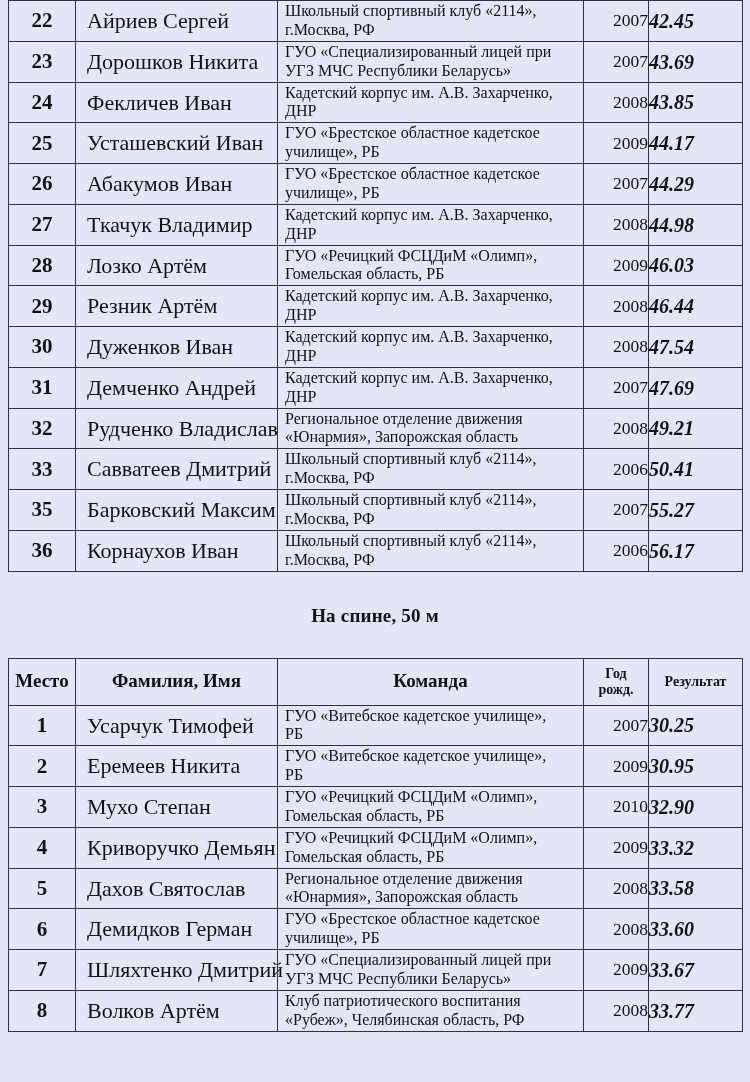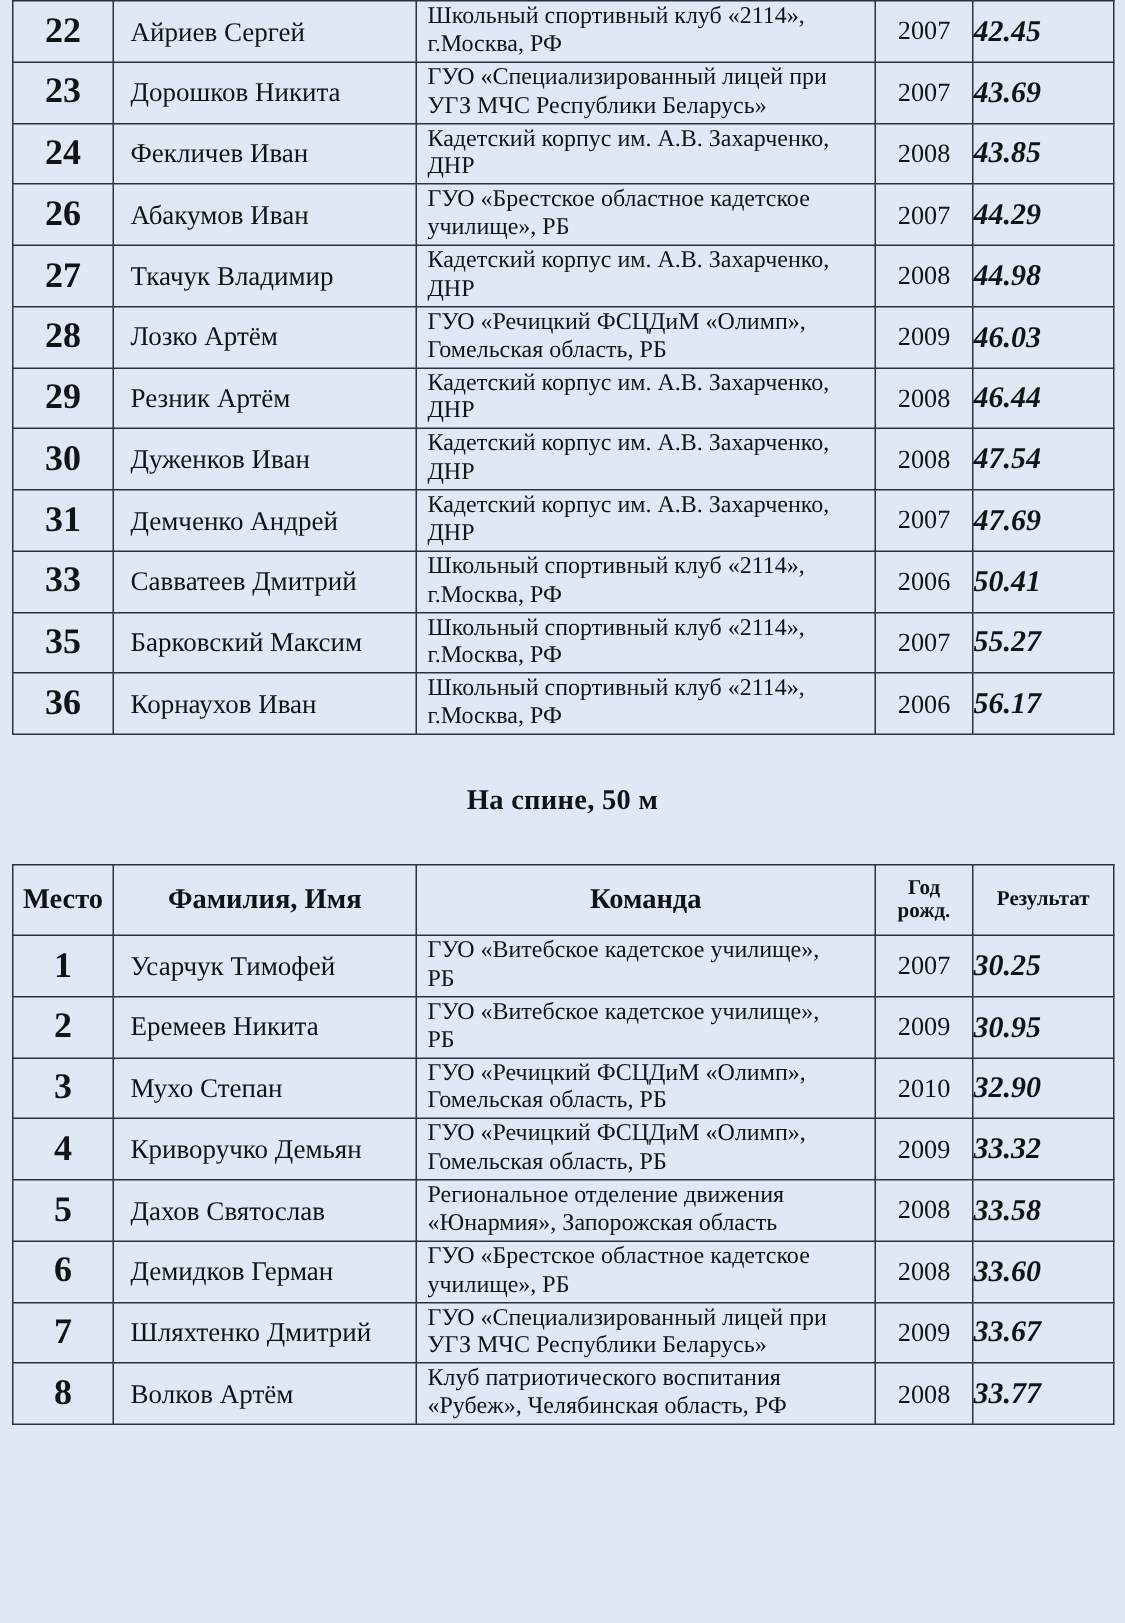--- a/index.html
+++ b/index.html
@@ -43,46 +43,46 @@
   
   col.c-place  { width: 67px; }
   col.c-name   { width: 202px; }
   col.c-team   { width: 306px; }
   col.c-year   { width: 65px; }
   col.c-result { width: 94px; }
 
   .cell-place {
     text-align: center;
     font-weight: bold;
-    font-size: 24px;
+    font-size: 21px;
     line-height: 1.1;
   }
 
   .cell-name {
     text-align: left;
     padding: 0 6px 0 11px;
-    font-size: 18px;
+    font-size: 22px;
     line-height: 1.15;
     white-space: nowrap;
   }
 
   .cell-team {
     text-align: left;
     padding: 1px 4px 1px 7px;
     font-size: 16px;
     line-height: 1.18;
   }
 
   .cell-team .tl {
     display: block;
     white-space: nowrap;
   }
 
   .cell-year {
-    text-align: center;
+    text-align: right;
     font-size: 17.5px;
     line-height: 1.1;
   }
 
   .cell-result {
     font-weight: bold;
     font-style: italic;
     font-size: 20px;
     line-height: 1.1;
   }
@@ -186,32 +186,52 @@
           </td>
           <td>
             <div class="cell-year">2008</div>
           </td>
           <td>
             <div class="cell-result">43.85</div>
           </td>
         </tr>
         <tr class="data-row">
           <td>
-            <div class="cell-place">26</div>
-          </td>
-          <td>
-            <div class="cell-name">Абакумов Иван</div>
+            <div class="cell-place">25</div>
+          </td>
+          <td>
+            <div class="cell-name">Усташевский Иван</div>
           </td>
           <td>
             <div class="cell-team">
               <span class="tl">ГУО «Брестское областное кадетское</span>
               <span class="tl">училище», РБ</span>
             </div>
           </td>
           <td>
+            <div class="cell-year">2009</div>
+          </td>
+          <td>
+            <div class="cell-result">44.17</div>
+          </td>
+        </tr>
+        <tr class="data-row">
+          <td>
+            <div class="cell-place">26</div>
+          </td>
+          <td>
+            <div class="cell-name">Абакумов Иван</div>
+          </td>
+          <td>
+            <div class="cell-team">
+              <span class="tl">ГУО «Брестское областное кадетское</span>
+              <span class="tl">училище», РБ</span>
+            </div>
+          </td>
+          <td>
             <div class="cell-year">2007</div>
           </td>
           <td>
             <div class="cell-result">44.29</div>
           </td>
         </tr>
         <tr class="data-row">
           <td>
             <div class="cell-place">27</div>
           </td>
@@ -302,20 +322,40 @@
             <div class="cell-team">
               <span class="tl">Кадетский корпус им. А.В. Захарченко,</span>
               <span class="tl">ДНР</span>
             </div>
           </td>
           <td>
             <div class="cell-year">2007</div>
           </td>
           <td>
             <div class="cell-result">47.69</div>
+          </td>
+        </tr>
+        <tr class="data-row">
+          <td>
+            <div class="cell-place">32</div>
+          </td>
+          <td>
+            <div class="cell-name">Рудченко Владислав</div>
+          </td>
+          <td>
+            <div class="cell-team">
+              <span class="tl">Региональное отделение движения</span>
+              <span class="tl">«Юнармия», Запорожская область</span>
+            </div>
+          </td>
+          <td>
+            <div class="cell-year">2008</div>
+          </td>
+          <td>
+            <div class="cell-result">49.21</div>
           </td>
         </tr>
         <tr class="data-row">
           <td>
             <div class="cell-place">33</div>
           </td>
           <td>
             <div class="cell-name">Савватеев Дмитрий</div>
           </td>
           <td>

